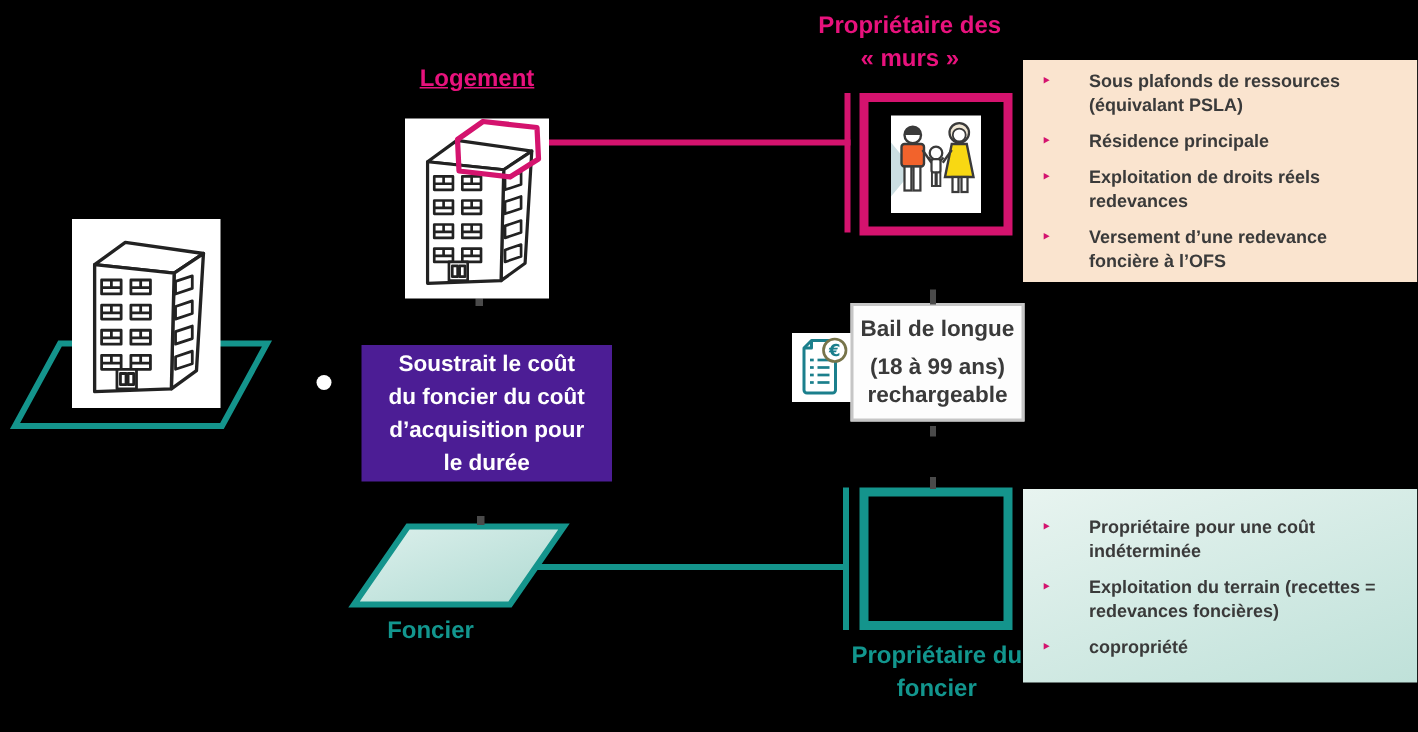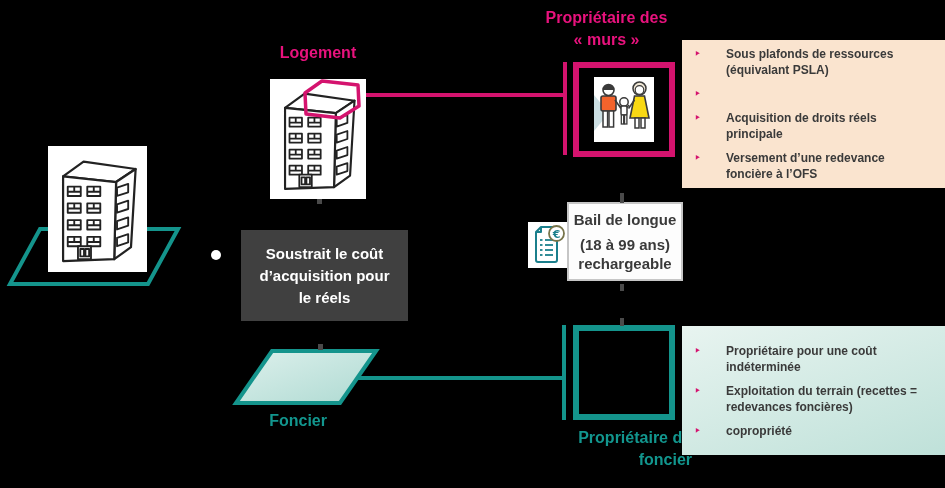--- a/index.html
+++ b/index.html
@@ -7,26 +7,26 @@
          font-family:"Liberation Sans","DejaVu Sans",sans-serif;}
   .abs{position:absolute;}
   .card{position:absolute;background:#fff;display:flex;align-items:center;justify-content:center;
         box-sizing:border-box;padding:3px;}
   .frame{position:absolute;box-sizing:border-box;background:transparent;}
   .pink-frame{border:6px solid #D4136E;display:flex;align-items:center;justify-content:center;}
   .teal-frame{border:6px solid #14948C;}
   .iconcard{background:#fff;display:flex;align-items:center;justify-content:center;}
   .title{position:absolute;font-weight:bold;font-size:16px;text-align:center;line-height:21px;}
   .pink-t{color:#E8127D;}
-  .teal-t{color:#12968E;text-align:right;}
+  .teal-t{color:#12968E;}
   .hline,.vline{position:absolute;}
   .pink-line{background:#D4136E;}
   .teal-line{background:#14948C;}
   .dot{position:absolute;width:10px;height:10px;border-radius:50%;background:#fff;}
-  .pinkbox{position:absolute;background:#404040;color:#fff;display:flex;flex-direction:column;
+  .pinkbox{position:absolute;background:#4c1d95;color:#fff;display:flex;flex-direction:column;
            justify-content:center;text-align:center;font-size:15px;font-weight:bold;line-height:22px;}
   .bailbox{position:absolute;background:#FDFDFD;border:2px solid #C6C6C6;box-sizing:border-box;
            display:flex;flex-direction:column;justify-content:center;text-align:center;
            font-size:15px;font-weight:bold;color:#3A3A3A;line-height:19px;}
   .gap-top{margin-top:6px;}
   .panel{position:absolute;display:flex;flex-direction:column;justify-content:center;
          box-sizing:border-box;padding:6px 8px 6px 12px;gap:8px;}
   .peach{background:#FAE4CF;}
   .green{background:linear-gradient(160deg,#E8F4F0 0%,#BFE1D9 100%);}
   .item{display:flex;align-items:flex-start;}
@@ -68,25 +68,26 @@
         <polygon points="71,77 83,73 83,82 71,86"></polygon>
         <polygon points="71,95 83,91 83,100 71,104"></polygon>
       </g>
     </svg>
   </div>
 
   <div class="dot" style="left:211px;top:250px;"></div>
 
   <div class="pinkbox" style="left:241px;top:230px;width:167px;height:91px;">
     <div class="ln">Soustrait le coût</div>
+    <div class="ln">du foncier du coût</div>
     <div class="ln">d’acquisition pour</div>
-    <div class="ln">le réels</div>
-  </div>
-
-  <div class="title pink-t" style="left:258px;top:42px;width:120px;">Logement</div>
+    <div class="ln">le durée</div>
+  </div>
+
+  <div class="title pink-t" style="left:258px;top:42px;width:120px;text-decoration:underline;">Logement</div>
 
   <div class="card" style="left:270px;top:79px;width:96px;height:120px;z-index:2;">
     <svg width="90" height="114" viewBox="0 0 100 128">
       <g fill="#ffffff" stroke="#222222" stroke-width="2.4" stroke-linejoin="round">
         <polygon points="13,29 35,13 91,21 70,35"></polygon>
         <polygon points="70,35 91,21 86,105 68,118"></polygon>
         <polygon points="13,29 70,35 68,118 13,120"></polygon>
       </g>
       <g fill="#ffffff" stroke="#222222" stroke-width="2" stroke-linejoin="round">
         <path d="M18 40 h14 v10 h-14 z M18 45.5 h14 M25 40 v5.5"></path>
@@ -151,26 +152,29 @@
   <div class="panel peach" style="left:682px;top:40px;width:263px;height:148px;">
     <div class="item">
       <span class="chev">‣</span>
       <span class="itxt">
           <span class="ln">Sous plafonds de ressources</span>
           <span class="ln">(équivalant PSLA)</span>
         </span>
     </div>
     <div class="item">
       <span class="chev">‣</span>
-    </div>
-    <div class="item">
-      <span class="chev">‣</span>
-      <span class="itxt">
-          <span class="ln">Acquisition de droits réels</span>
-          <span class="ln">principale</span>
+      <span class="itxt">
+          <span class="ln">Résidence principale</span>
+        </span>
+    </div>
+    <div class="item">
+      <span class="chev">‣</span>
+      <span class="itxt">
+          <span class="ln">Exploitation de droits réels</span>
+          <span class="ln">redevances</span>
         </span>
     </div>
     <div class="item">
       <span class="chev">‣</span>
       <span class="itxt">
           <span class="ln">Versement d’une redevance</span>
           <span class="ln">foncière à l’OFS</span>
         </span>
     </div>
   </div>

